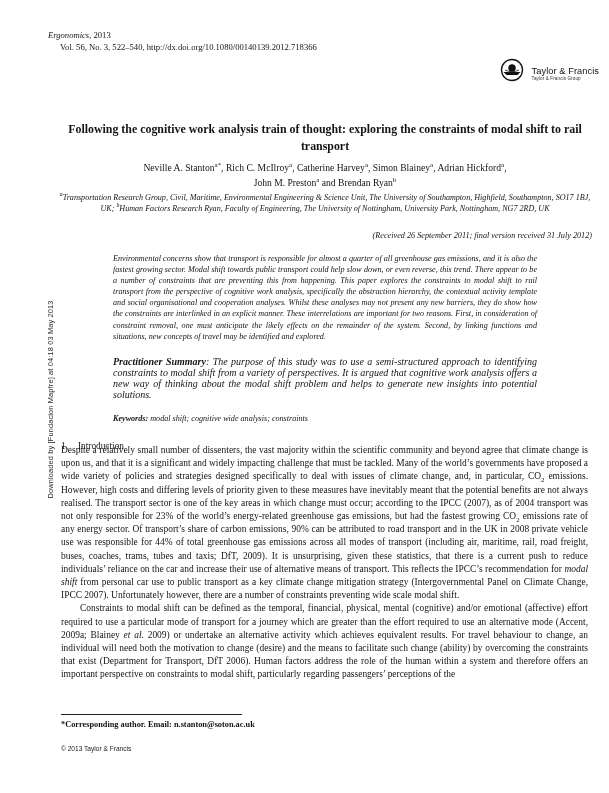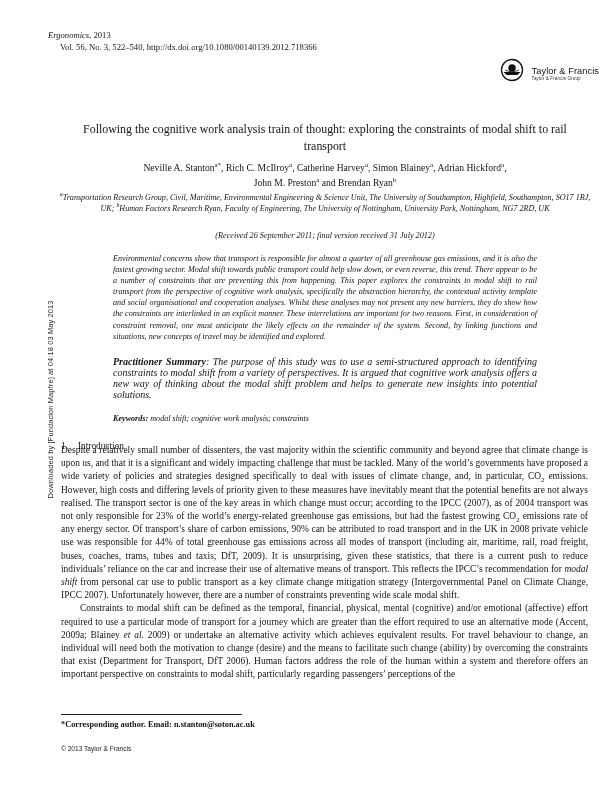--- a/index.html
+++ b/index.html
@@ -106,21 +106,21 @@
     letter-spacing: 0.1px;
   }
 
   
   .article-title {
     position: absolute;
     left: 26px;
     top: 121px;
     width: 518px;
     text-align: center;
-    font-weight: normal;
+    font-weight: bold;
     font-size: 11.9px;
     line-height: 16.5px;
   }
 
   
   .authors {
     position: absolute;
     left: 22px;
     top: 161px;
     width: 526px;
@@ -141,21 +141,21 @@
     font-size: 8.1px;
     line-height: 11.2px;
   }
   .affiliations sup { font-style: italic; }
 
   .received {
     position: absolute;
     left: 18px;
     top: 231px;
     width: 534px;
-    text-align: center;
+    text-align: right;
     font-style: italic;
     font-size: 8.2px;
   }
 
   
   .abstract-block {
     position: absolute;
     left: 73px;
     top: 253px;
     width: 424px;
@@ -267,21 +267,21 @@
     <span>John M. Preston</span><sup>a</sup><span> and </span><span>Brendan Ryan</span><sup>b</sup>
   </div>
 
   <div class="affiliations"><sup>a</sup><span>Transportation Research Group, Civil, Maritime, Environmental Engineering &amp; Science Unit, The University of Southampton, Highfield, Southampton, SO17 1BJ, UK; </span><sup>b</sup><span>Human Factors Research Ryan, Faculty of Engineering, The University of Nottingham, University Park, Nottingham, NG7 2RD, UK</span></div>
 
   <div class="received">(Received 26 September 2011; final version received 31 July 2012)</div>
 
   <div class="abstract-block">
     <p class="abstract-para">Environmental concerns show that transport is responsible for almost a quarter of all greenhouse gas emissions, and it is also the fastest growing sector. Modal shift towards public transport could help slow down, or even reverse, this trend. There appear to be a number of constraints that are preventing this from happening. This paper explores the constraints to modal shift to rail transport from the perspective of cognitive work analysis, specifically the abstraction hierarchy, the contextual activity template and social organisational and cooperation analyses. Whilst these analyses may not present any new barriers, they do show how the constraints are interlinked in an explicit manner. These interrelations are important for two reasons. First, in consideration of constraint removal, one must anticipate the likely effects on the remainder of the system. Second, by linking functions and situations, new concepts of travel may be identified and explored.</p>
     <p class="practitioner"><span class="lbl-bold">Practitioner Summary</span><span>: The purpose of this study was to use a semi-structured approach to identifying constraints to modal shift from a variety of perspectives. It is argued that cognitive work analysis offers a new way of thinking about the modal shift problem and helps to generate new insights into potential solutions.</span></p>
-    <p class="keywords"><span class="lbl-bold">Keywords:</span><span> modal shift; cognitive work analysis; constraints</span></p>
+    <p class="keywords"><span class="lbl-bold">Keywords:</span><span> modal shift; cognitive wide analysis; constraints</span></p>
   </div>
 
   <div class="section-head"><span class="num">1.</span><span>Introduction</span></div>
 
   <div class="body-text">
     <p><span>Despite a relatively small number of dissenters, the vast majority within the scientific community and beyond agree that climate change is upon us, and that it is a significant and widely impacting challenge that must be tackled. Many of the world’s governments have proposed a wide variety of policies and strategies designed specifically to deal with issues of climate change, and, in particular, CO</span><sub>2</sub><span> emissions. However, high costs and differing levels of priority given to these measures have inevitably meant that the potential benefits are not always realised. The transport sector is one of the key areas in which change must occur; according to the IPCC (2007), as of 2004 transport was not only responsible for 23% of the world’s energy-related greenhouse gas emissions, but had the fastest growing CO</span><sub>2</sub><span> emissions rate of any energy sector. Of transport’s share of carbon emissions, 90% can be attributed to road transport and in the UK in 2008 private vehicle use was responsible for 44% of total greenhouse gas emissions across all modes of transport (including air, maritime, rail, road freight, buses, coaches, trams, tubes and taxis; DfT, 2009). It is unsurprising, given these statistics, that there is a current push to reduce individuals’ reliance on the car and increase their use of alternative means of transport. This reflects the IPCC’s recommendation for </span><span class="ital">modal shift</span><span> from personal car use to public transport as a key climate change mitigation strategy (Intergovernmental Panel on Climate Change, IPCC 2007). Unfortunately however, there are a number of constraints preventing wide scale modal shift.</span></p>
     <p class="indented"><span>Constraints to modal shift can be defined as the temporal, financial, physical, mental (cognitive) and/or emotional (affective) effort required to use a particular mode of transport for a journey which are greater than the effort required to use an alternative mode (Accent, 2009a; Blainey </span><span class="ital">et al.</span><span> 2009) or undertake an alternative activity which achieves equivalent results. For travel behaviour to change, an individual will need both the motivation to change (desire) and the means to facilitate such change (ability) by overcoming the constraints that exist (Department for Transport, DfT 2006). Human factors address the role of the human within a system and therefore offers an important perspective on constraints to modal shift, particularly regarding passengers’ perceptions of the</span></p>
   </div>
 
   <div class="footnote-rule"></div>

